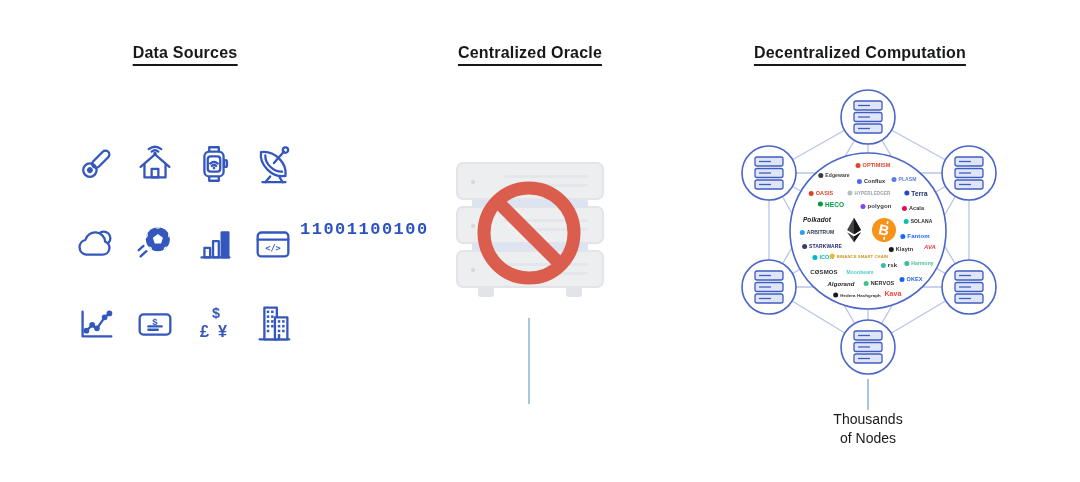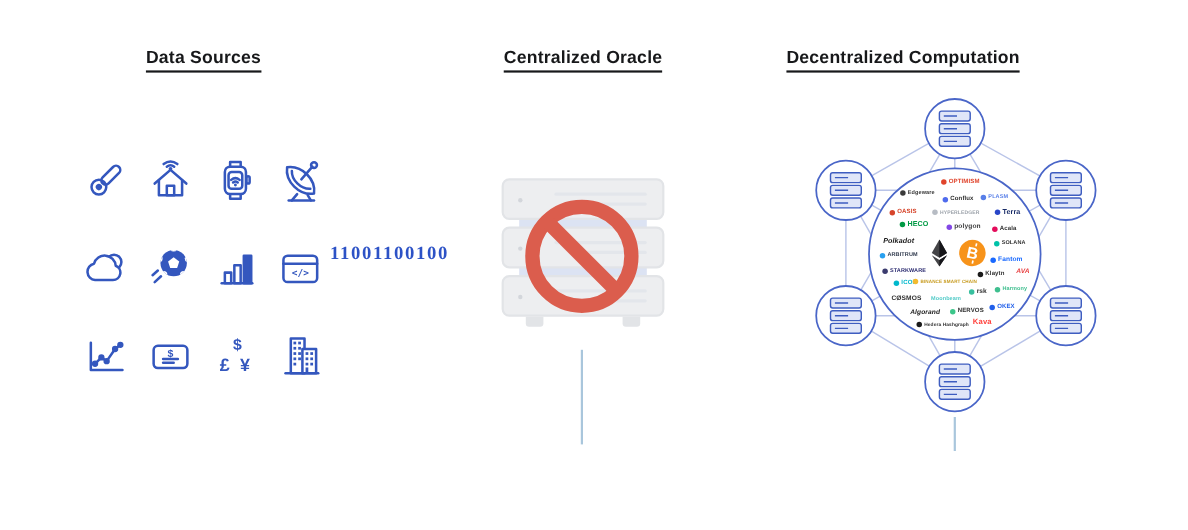--- a/index.html
+++ b/index.html
@@ -3,21 +3,21 @@
 <meta charset="utf-8">
 <style>
   html,body{margin:0;padding:0;background:#fff;}
   #canvas{position:relative;width:1080px;height:482px;background:#ffffff;overflow:hidden;
           font-family:"Liberation Sans",sans-serif;}
   .hd{position:absolute;top:44px;transform:translateX(-50%);font-size:16px;font-weight:bold;
       color:#17181a;border-bottom:2px solid #17181a;padding-bottom:2px;letter-spacing:.2px;white-space:nowrap;}
   .icons{position:absolute;left:66px;top:124px;display:grid;grid-template-columns:repeat(4,59px);
          grid-auto-rows:80px;justify-items:center;align-items:center;}
   .icons .cell{width:46px;height:46px;display:flex;align-items:center;justify-content:center;}
-  .bin{position:absolute;top:220px;font-family:Liberation Serif, serif;font-weight:bold;
+  .bin{position:absolute;top:220px;font-family:Liberation Mono, monospace;font-weight:bold;
        font-size:17px;letter-spacing:1.5px;color:#2c52c6;white-space:nowrap;}
   .bin-in{left:300px;} .bin-out{left:606px;}
   .server{position:absolute;left:456px;top:162px;width:148px;height:140px;}
   .server .tint{position:absolute;left:16px;top:20px;width:116px;height:102px;background:#dce3f3;border-radius:4px;}
   .unit{position:relative;height:38px;background:#edeef0;border:2px solid #e2e4e7;border-radius:7px;
         margin-bottom:6px;box-sizing:border-box;}
   .unit .dot{position:absolute;left:13px;top:16px;width:4px;height:4px;border-radius:50%;background:#d3d6db;}
   .unit .l1{position:absolute;right:14px;top:11px;height:3px;width:84px;background:#e3e6eb;border-radius:2px;}
   .unit .l2{position:absolute;right:14px;top:20px;height:3px;width:58px;background:#e3e6eb;border-radius:2px;}
   .foot{position:absolute;top:126px;width:16px;height:9px;background:#e2e4e7;border-radius:0 0 3px 3px;}
@@ -33,21 +33,21 @@
   .lg .mk{display:inline-block;width:5px;height:5px;border-radius:50%;flex:0 0 auto;}
   .lg .tx{font-weight:bold;letter-spacing:.1px;}
 </style>
 </head>
 <body>
 
 <div id="canvas">
 
   <div class="hd" style="left:530px">Centralized Oracle</div>
   <div class="hd" style="left:185px">Data Sources</div>
-  <div class="hd" style="left:821px">Decentralized Computation</div>
+  <div class="hd" style="left:860px">Decentralized Computation</div>
 
   <div class="icons" id="icon-grid">
       <div class="cell">
         <svg width="46" height="46" viewBox="0 0 48 48">
           <g transform="rotate(45 24 24)" fill="none" stroke="#3457BE" stroke-width="2.4" stroke-linecap="round" stroke-linejoin="round">
             <rect x="20" y="6" width="8" height="22" rx="4"></rect>
             <circle cx="24" cy="33" r="7"></circle>
             <circle cx="24" cy="33" r="3" fill="#3457BE" stroke="none"></circle>
           </g>
         </svg>
@@ -399,14 +399,16 @@
       </div>
       <div class="lg" style="left: 67px; top: 142px;">
         <span class="mk" style="background: rgb(26, 26, 26);"></span>
         <span class="tx" style="color: rgb(47, 47, 47); font-size: 4.4px;">Hedera Hashgraph</span>
       </div>
       <div class="lg" style="left: 103px; top: 140px;">
         <span class="tx" style="color: rgb(255, 67, 62); font-size: 7px;">Kava</span>
       </div>
     </div>
   <div class="cap thousands">
+    <div>Thousands</div>
+    <div>of Nodes</div>
   </div>
 </div>
 
 </body></html>

